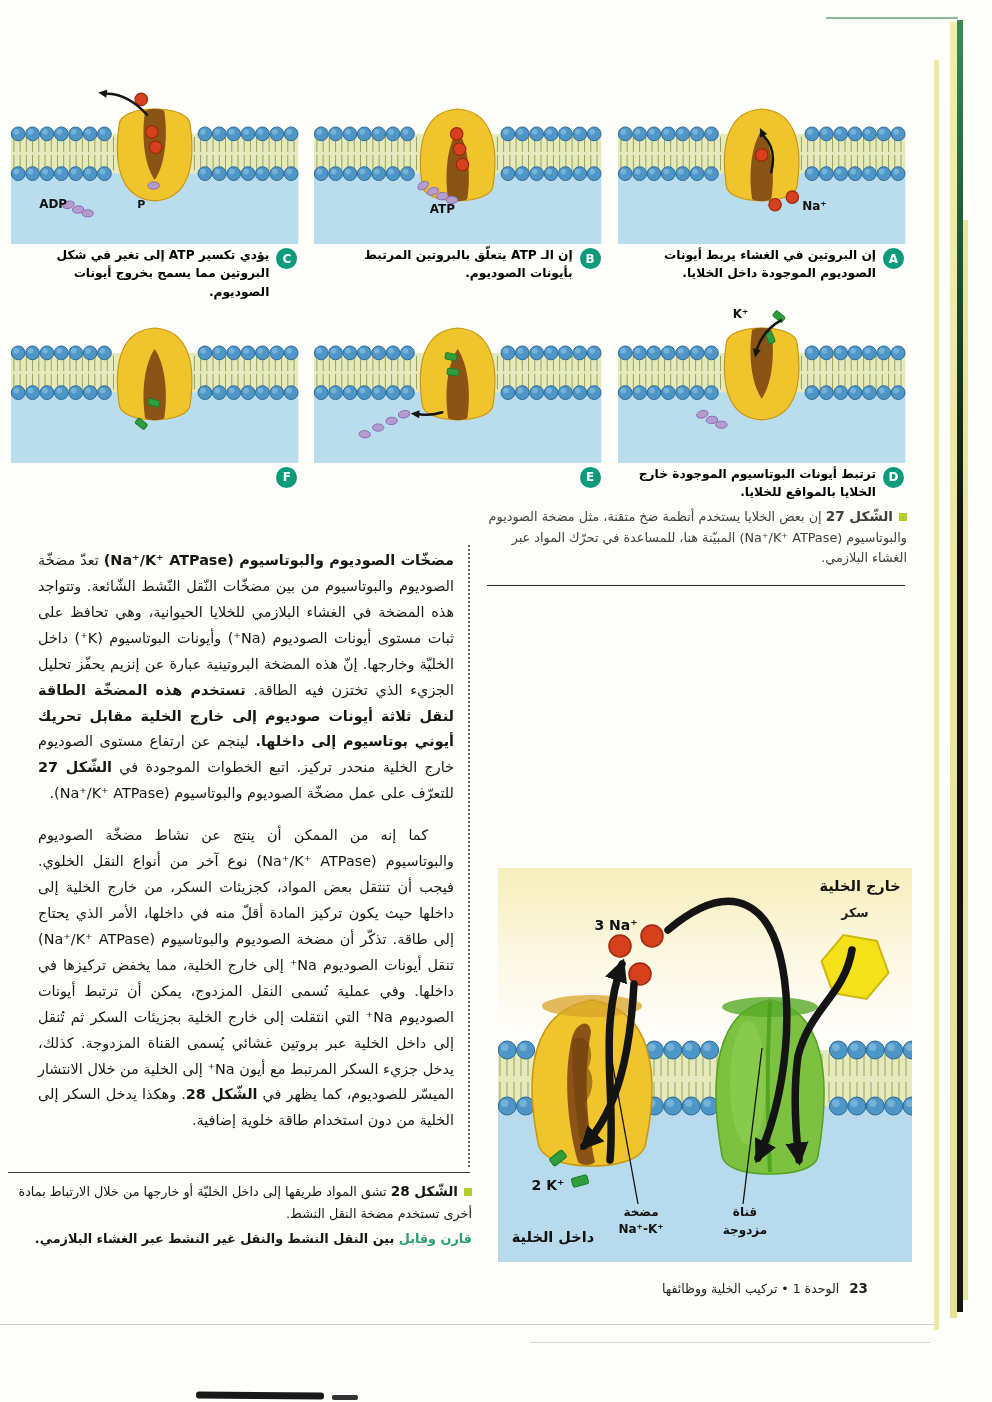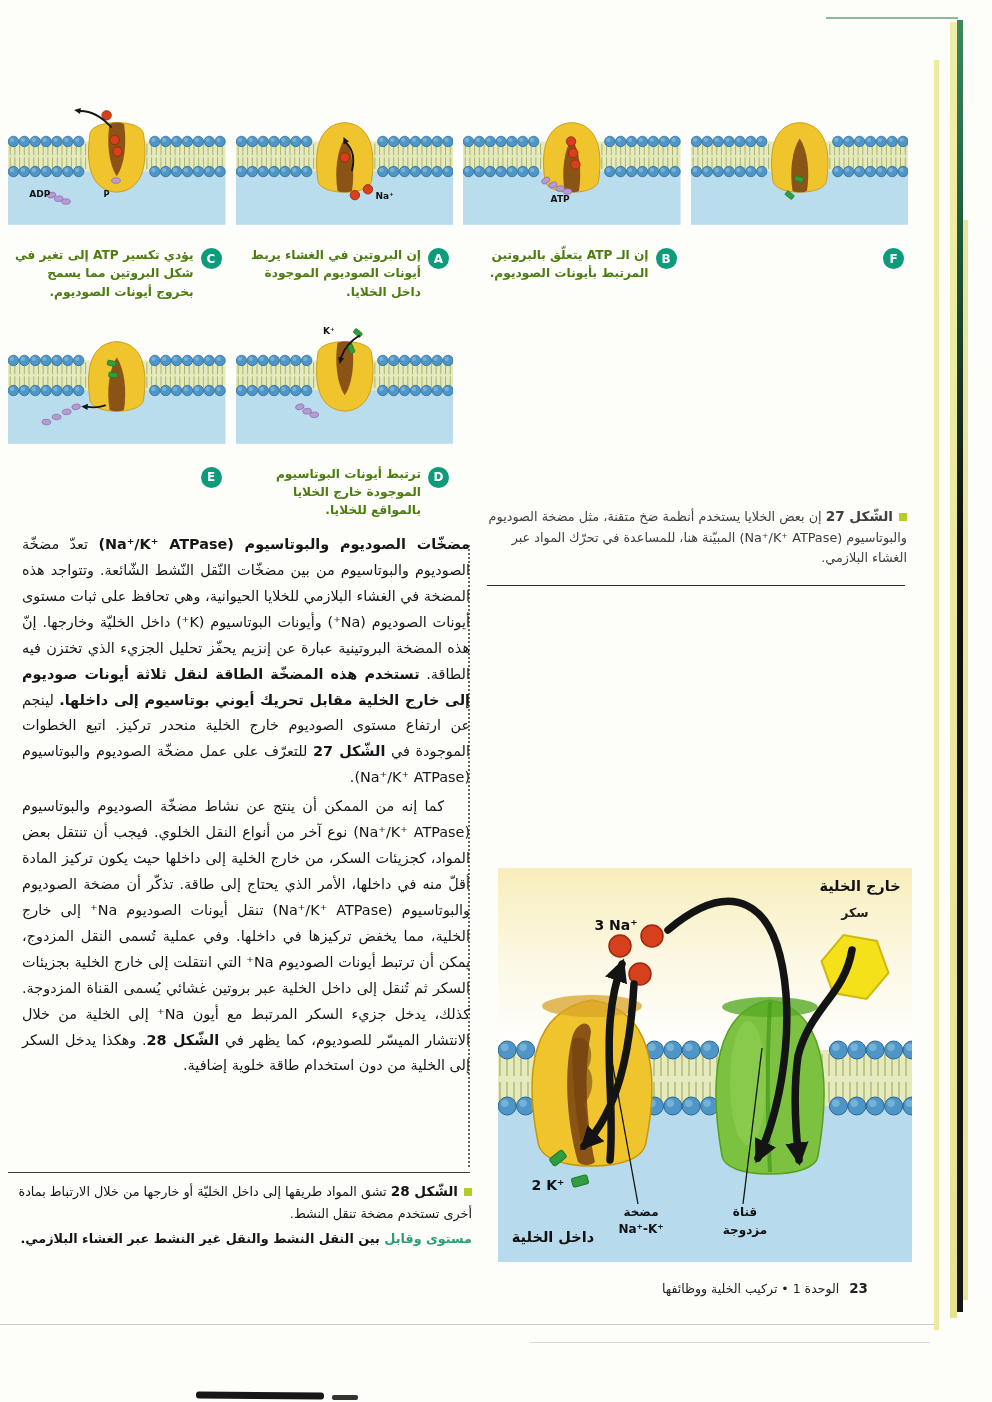--- a/index.html
+++ b/index.html
@@ -2,40 +2,40 @@
 <html lang="ar"><head>
 <meta charset="utf-8">
 <style>
   html,body{margin:0;padding:0;background:#fff}
   .page{position:relative;width:992px;height:1402px;background:#fdfdfa;overflow:hidden;
         font-family:"DejaVu Sans",sans-serif;color:#161616}
   svg text{font-family:"DejaVu Sans",sans-serif}
 
   
   .panels{position:absolute;left:8px;top:86px;width:900px;display:grid;
-          grid-template-columns:repeat(4,1fr);column-gap:10px;row-gap:4px}
+          grid-template-columns:repeat(3,1fr);column-gap:10px;row-gap:4px}
   .panel-art{width:100%;height:158px;display:block}
   .panel-cap{display:flex;direction:rtl;gap:7px;padding:2px 4px 0 6px;min-height:54px;align-items:flex-start}
   .badge{flex:0 0 auto;width:21px;height:21px;border-radius:50%;background:#0d9b7b;color:#fff;
          font-size:12px;font-weight:bold;display:flex;align-items:center;justify-content:center;margin-top:2px}
-  .cap-text{font-size:12.2px;font-weight:bold;line-height:1.5;text-align:right;color:#4d7c0f}
+  .cap-text{font-size:12.2px;font-weight:bold;line-height:1.5;text-align:right;color:#000000}
 
   
   .fig27-cap{position:absolute;left:485px;top:506px;width:422px;direction:rtl;text-align:right;
              font-size:12.8px;line-height:1.6;color:#404040}
   .bullet{display:inline-block;width:8px;height:8px;background:#b5cc2e;margin-left:6px}
   .figlabel{font-weight:bold;font-size:13.6px}
   .rule27{position:absolute;left:487px;top:585px;width:418px;height:1px;background:#2a2a2a}
 
   .divider{position:absolute;left:468px;top:545px;height:622px;border-left:2px dotted #666}
 
   
   .body-col{position:absolute;left:22px;top:532px;width:448px;direction:rtl;text-align:justify;
             font-size:14.4px;line-height:1.8;color:#161616}
-  .body-col p{margin:0}
+  .body-col p{margin:16px}
   .body-col .p2{text-indent:26px;margin-top:3px}
   .bold{font-weight:bold}
 
   
   .fig28-wrap{position:absolute;left:498px;top:868px;width:414px;height:394px}
   .rule28{position:absolute;left:8px;top:1172px;width:462px;height:1px;background:#3a3a3a}
   .fig28-cap{position:absolute;left:8px;top:1180px;width:464px;direction:rtl;text-align:right;
              font-size:12.8px;line-height:1.7;color:#151515}
   .directive-line{margin-top:3px;font-weight:bold}
   .green{color:#2d9e72}
@@ -357,30 +357,32 @@
             <circle cx="275.484" cy="89.34" r="3.024" fill="#85bede" opacity="0.7"></circle>
             <circle cx="292.5" cy="50" r="7.2" fill="#4e96c8" stroke="#2b6694" stroke-width="1"></circle>
             <circle cx="290.484" cy="47.84" r="3.024" fill="#85bede" opacity="0.7"></circle>
             <circle cx="292.5" cy="91.5" r="7.2" fill="#4e96c8" stroke="#2b6694" stroke-width="1"></circle>
             <circle cx="290.484" cy="89.34" r="3.024" fill="#85bede" opacity="0.7"></circle>
           </g>
           <g>
             <path d="M113,104 C106,55 118,26 150,24 C182,26 194,55 187,104 C186,114 170,120 150,120 C130,120 114,114 113,104 Z" fill="#f0c42c" stroke="#c8960e" stroke-width="1.2"></path>
             <path d="M140,118 C136,92 139,62 150,46 C161,62 164,92 160,118 C156,121 144,121 140,118 Z" fill="#8a5416"></path>
           </g>
-          <circle cx="150" cy="72" r="6.5" fill="#d6401c" stroke="#992808" stroke-width="1.2"></circle>
-          <circle cx="164" cy="124" r="6.5" fill="#d6401c" stroke="#992808" stroke-width="1.2"></circle>
-          <circle cx="182" cy="116" r="6.5" fill="#d6401c" stroke="#992808" stroke-width="1.2"></circle>
-          <path d="M160,90 Q166,66 152,52" fill="none" stroke="#151515" stroke-width="2.6" stroke-linecap="round"></path>
-          <polygon points="0,-4.2 9,0 0,4.2" fill="#151515" transform="translate(152,52) rotate(-115)"></polygon>
-          <text x="205" y="129" text-anchor="middle" fill="#111" font-size="12.5" font-weight="bold">Na⁺</text>
+          <ellipse cx="0" cy="0" rx="6" ry="3.8" fill="#b49cd0" stroke="#8a6ab0" stroke-width="1" transform="translate(114,104) rotate(-30)"></ellipse>
+          <ellipse cx="0" cy="0" rx="6" ry="3.8" fill="#b49cd0" stroke="#8a6ab0" stroke-width="1" transform="translate(124,110) rotate(-18)"></ellipse>
+          <ellipse cx="0" cy="0" rx="6" ry="3.8" fill="#b49cd0" stroke="#8a6ab0" stroke-width="1" transform="translate(134,115) rotate(-8)"></ellipse>
+          <ellipse cx="0" cy="0" rx="6" ry="3.8" fill="#b49cd0" stroke="#8a6ab0" stroke-width="1" transform="translate(144,119) rotate(0)"></ellipse>
+          <circle cx="149" cy="50" r="6.5" fill="#d6401c" stroke="#992808" stroke-width="1.2"></circle>
+          <circle cx="152" cy="66" r="6.5" fill="#d6401c" stroke="#992808" stroke-width="1.2"></circle>
+          <circle cx="155" cy="82" r="6.5" fill="#d6401c" stroke="#992808" stroke-width="1.2"></circle>
+          <text x="134" y="133" text-anchor="middle" fill="#111" font-size="12.5" font-weight="bold">ATP</text>
         </svg>
       <div class="panel-cap">
-        <span class="badge">A</span>
-        <span class="cap-text">إن البروتين في الغشاء يربط أيونات الصوديوم الموجودة داخل الخلايا.</span>
+        <span class="badge">B</span>
+        <span class="cap-text">إن الـ ATP يتعلّق بالبروتين المرتبط بأيونات الصوديوم.</span>
       </div>
     </div>
     <div class="panel">
       <svg class="panel-art" viewBox="0 0 300 165">
           <g>
             <rect x="0" y="91" width="300" height="74" fill="#badded"></rect>
             <rect x="0" y="50" width="300" height="41" fill="#e4eabd"></rect>
             <line x1="3" y1="53" x2="3" y2="69" stroke="#96a050" stroke-width="1"></line>
             <line x1="3" y1="72" x2="3" y2="88" stroke="#96a050" stroke-width="1"></line>
             <line x1="9.5" y1="53" x2="9.5" y2="69" stroke="#96a050" stroke-width="1"></line>
@@ -503,32 +505,30 @@
             <circle cx="275.484" cy="89.34" r="3.024" fill="#85bede" opacity="0.7"></circle>
             <circle cx="292.5" cy="50" r="7.2" fill="#4e96c8" stroke="#2b6694" stroke-width="1"></circle>
             <circle cx="290.484" cy="47.84" r="3.024" fill="#85bede" opacity="0.7"></circle>
             <circle cx="292.5" cy="91.5" r="7.2" fill="#4e96c8" stroke="#2b6694" stroke-width="1"></circle>
             <circle cx="290.484" cy="89.34" r="3.024" fill="#85bede" opacity="0.7"></circle>
           </g>
           <g>
             <path d="M113,104 C106,55 118,26 150,24 C182,26 194,55 187,104 C186,114 170,120 150,120 C130,120 114,114 113,104 Z" fill="#f0c42c" stroke="#c8960e" stroke-width="1.2"></path>
             <path d="M140,118 C136,92 139,62 150,46 C161,62 164,92 160,118 C156,121 144,121 140,118 Z" fill="#8a5416"></path>
           </g>
-          <ellipse cx="0" cy="0" rx="6" ry="3.8" fill="#b49cd0" stroke="#8a6ab0" stroke-width="1" transform="translate(114,104) rotate(-30)"></ellipse>
-          <ellipse cx="0" cy="0" rx="6" ry="3.8" fill="#b49cd0" stroke="#8a6ab0" stroke-width="1" transform="translate(124,110) rotate(-18)"></ellipse>
-          <ellipse cx="0" cy="0" rx="6" ry="3.8" fill="#b49cd0" stroke="#8a6ab0" stroke-width="1" transform="translate(134,115) rotate(-8)"></ellipse>
-          <ellipse cx="0" cy="0" rx="6" ry="3.8" fill="#b49cd0" stroke="#8a6ab0" stroke-width="1" transform="translate(144,119) rotate(0)"></ellipse>
-          <circle cx="149" cy="50" r="6.5" fill="#d6401c" stroke="#992808" stroke-width="1.2"></circle>
-          <circle cx="152" cy="66" r="6.5" fill="#d6401c" stroke="#992808" stroke-width="1.2"></circle>
-          <circle cx="155" cy="82" r="6.5" fill="#d6401c" stroke="#992808" stroke-width="1.2"></circle>
-          <text x="134" y="133" text-anchor="middle" fill="#111" font-size="12.5" font-weight="bold">ATP</text>
+          <circle cx="150" cy="72" r="6.5" fill="#d6401c" stroke="#992808" stroke-width="1.2"></circle>
+          <circle cx="164" cy="124" r="6.5" fill="#d6401c" stroke="#992808" stroke-width="1.2"></circle>
+          <circle cx="182" cy="116" r="6.5" fill="#d6401c" stroke="#992808" stroke-width="1.2"></circle>
+          <path d="M160,90 Q166,66 152,52" fill="none" stroke="#151515" stroke-width="2.6" stroke-linecap="round"></path>
+          <polygon points="0,-4.2 9,0 0,4.2" fill="#151515" transform="translate(152,52) rotate(-115)"></polygon>
+          <text x="205" y="129" text-anchor="middle" fill="#111" font-size="12.5" font-weight="bold">Na⁺</text>
         </svg>
       <div class="panel-cap">
-        <span class="badge">B</span>
-        <span class="cap-text">إن الـ ATP يتعلّق بالبروتين المرتبط بأيونات الصوديوم.</span>
+        <span class="badge">A</span>
+        <span class="cap-text">إن البروتين في الغشاء يربط أيونات الصوديوم الموجودة داخل الخلايا.</span>
       </div>
     </div>
     <div class="panel">
       <svg class="panel-art" viewBox="0 0 300 165">
           <g>
             <rect x="0" y="91" width="300" height="74" fill="#badded"></rect>
             <rect x="0" y="50" width="300" height="41" fill="#e4eabd"></rect>
             <line x1="3" y1="53" x2="3" y2="69" stroke="#96a050" stroke-width="1"></line>
             <line x1="3" y1="72" x2="3" y2="88" stroke="#96a050" stroke-width="1"></line>
             <line x1="9.5" y1="53" x2="9.5" y2="69" stroke="#96a050" stroke-width="1"></line>
@@ -1201,24 +1201,24 @@
     <text x="143" y="348" text-anchor="middle" class="t-b12">مضخة</text>
     <text x="143" y="365" text-anchor="middle" class="t-b12">Na⁺-K⁺</text>
     <text x="247" y="348" text-anchor="middle" class="t-b12">قناة</text>
     <text x="247" y="366" text-anchor="middle" class="t-b12">مزدوجة</text>
   </svg>
 
   <div class="rule28"></div>
   <div class="fig28-cap">
     <div>
       <span class="bullet"></span><span class="figlabel">الشّكل 28</span>
-      <span>تشق المواد طريقها إلى داخل الخليّة أو خارجها من خلال الارتباط بمادة أخرى تستخدم مضخة تنقل النشط.</span>
+      <span>تشق المواد طريقها إلى داخل الخليّة أو خارجها من خلال الارتباط بمادة أخرى تستخدم مضخة النقل النشط.</span>
     </div>
     <div class="directive-line">
-      <span class="green">مستوى وقابل</span><span> بين النقل النشط والنقل غير النشط عبر الغشاء البلازمي.</span>
+      <span class="green">قارن وقابل</span><span> بين النقل النشط والنقل غير النشط عبر الغشاء البلازمي.</span>
     </div>
   </div>
 
   <div class="footer">
     <span class="num">23</span>
     <span>الوحدة 1 • تركيب الخلية ووظائفها</span>
   </div>
 
 </div>
 

